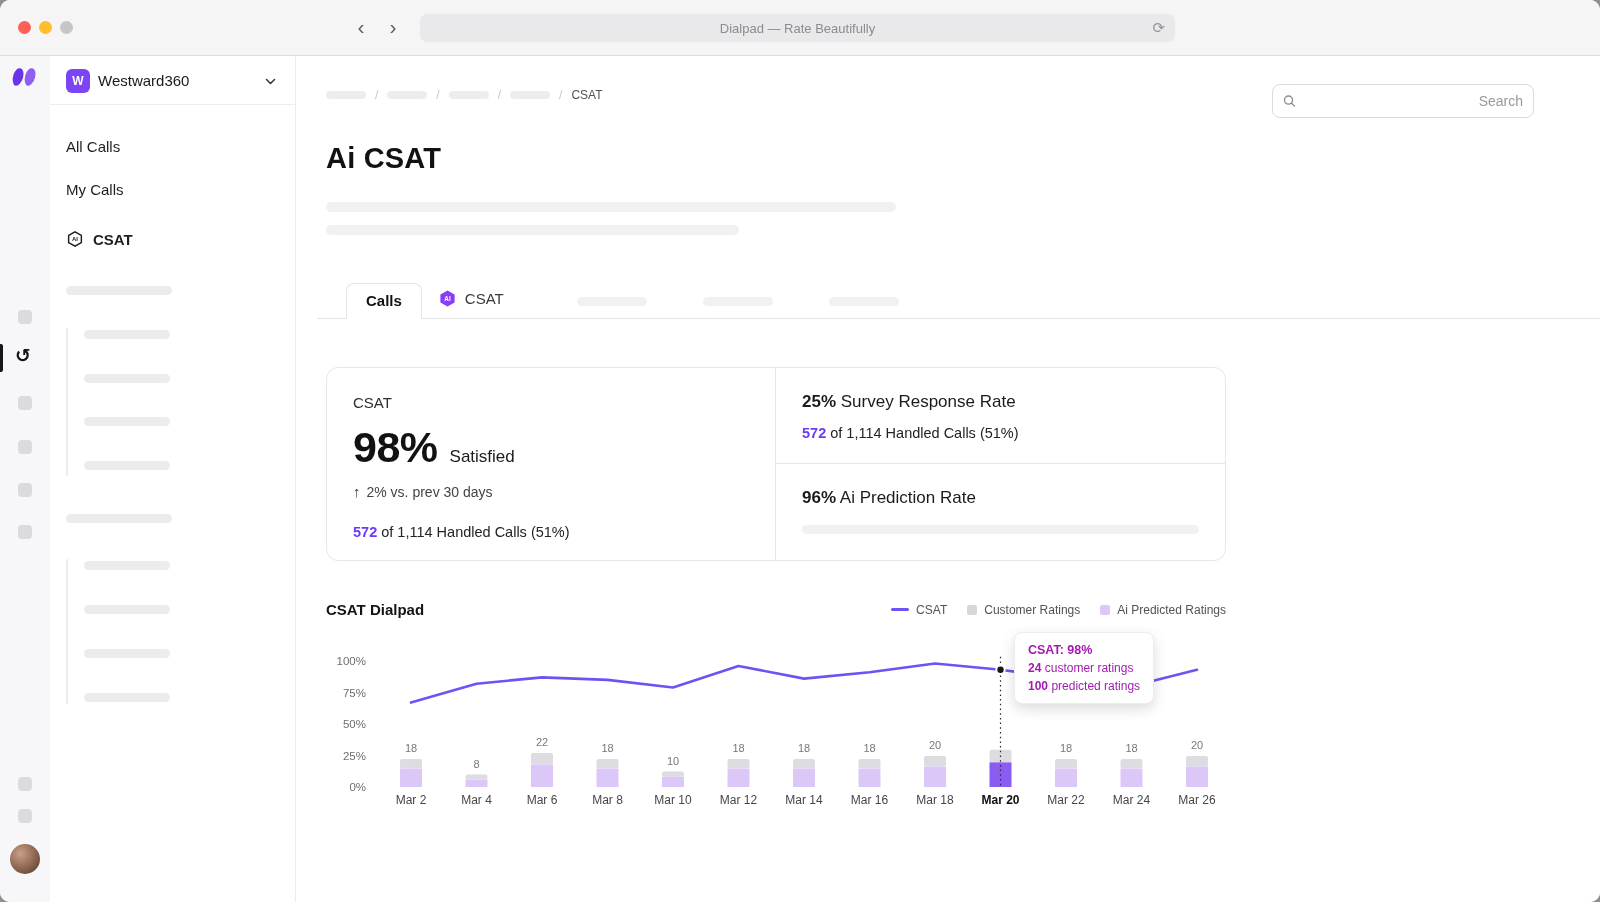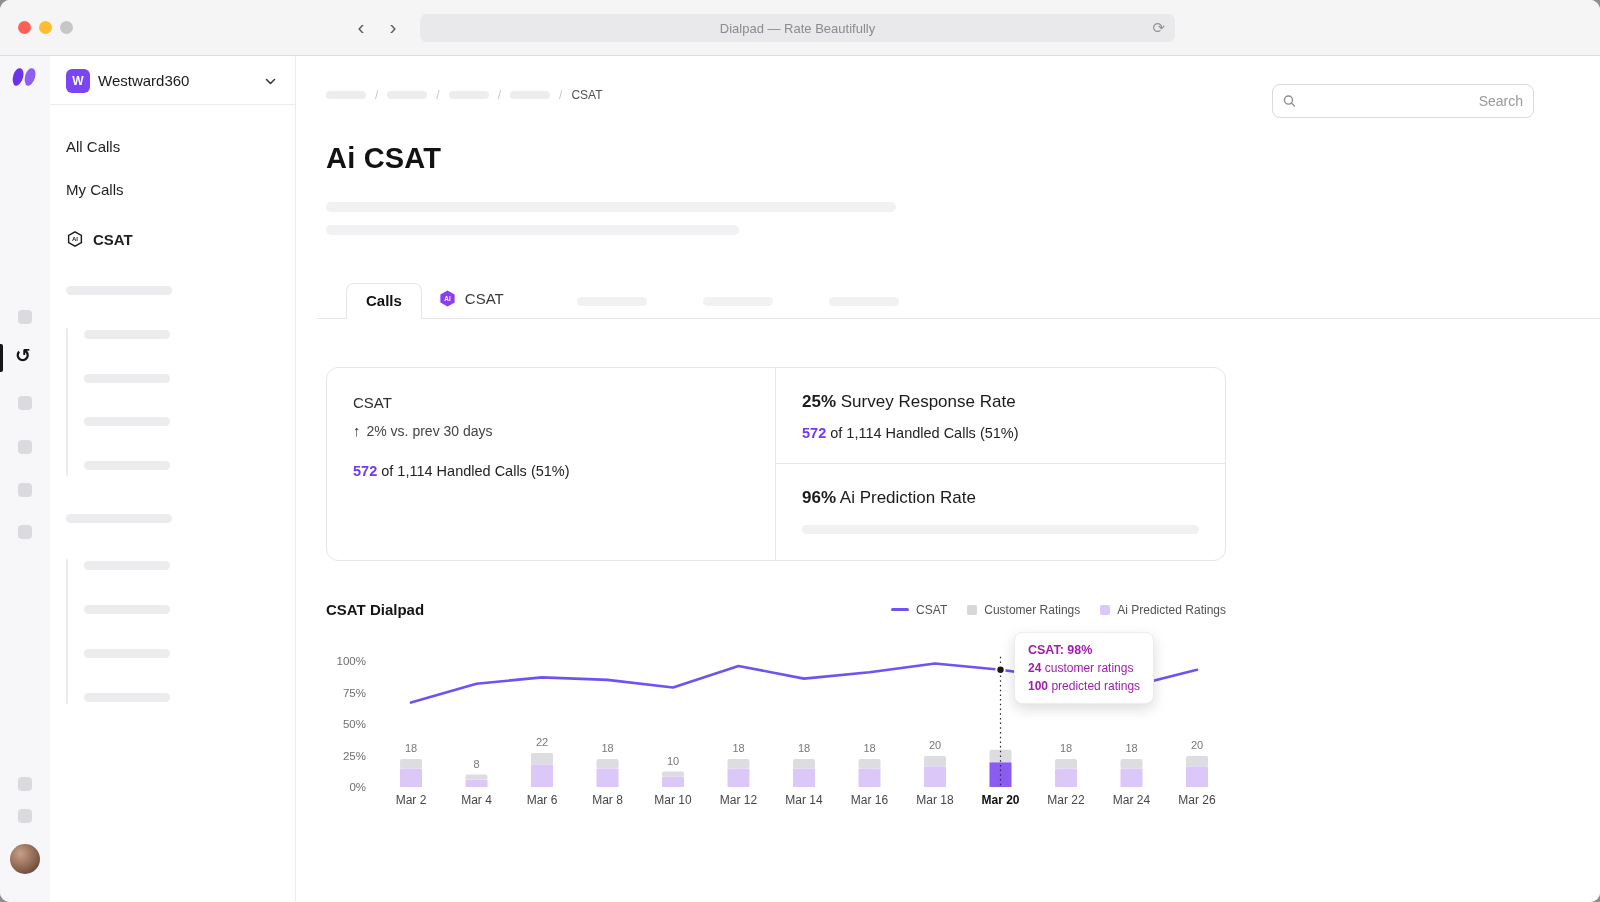--- a/index.html
+++ b/index.html
@@ -242,20 +242,24 @@
         </div>
       </div>
       <div class="tab-sk" style="left:260px"></div>
       <div class="tab-sk" style="left:386px"></div>
       <div class="tab-sk" style="left:512px"></div>
     </div>
 
     <div class="stats">
       <div class="stat-left">
         <div class="stat-label">CSAT</div>
+        <div class="big-row">
+          <span class="big-value">98%</span>
+          <span class="big-qual">Satisfied</span>
+        </div>
         <div class="trend">
           <span class="trend-arrow">↑</span>
           <span>2% vs. prev 30 days</span>
         </div>
         <div class="handled">
           <span class="hl">572</span>
           <span>of 1,114 Handled Calls (51%)</span>
         </div>
       </div>
       <div class="stat-right">

